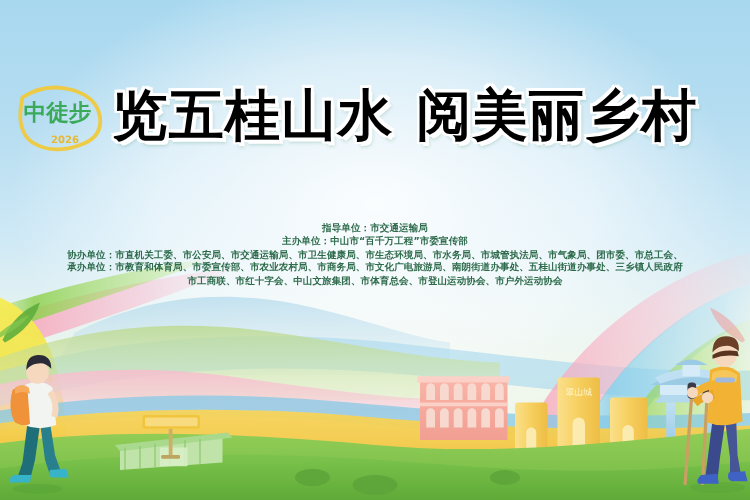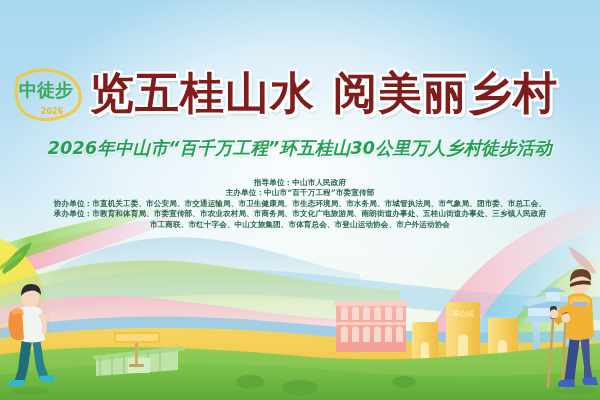--- a/index.html
+++ b/index.html
@@ -28,21 +28,21 @@
   .scene { position:absolute; left:0; bottom:0; width:600px; height:230px; }
 
   
   .title-row {
     position:absolute; left:0; top:62px; width:520px; height:62px;
     display:flex; align-items:center; padding-left:12px;
   }
   .logo { width:72px; height:58px; flex:0 0 72px; margin-right:6px; }
   .main-title {
     font-size:44px; line-height:1;
-    font-weight:bold; color:#7f1d1d;
+    font-weight:bold; color:#000000;
     letter-spacing:1px;
     font-family:"DejaVu Sans","Liberation Sans",sans-serif;
     text-shadow:
       2px 0 0 #fff,-2px 0 0 #fff,0 2px 0 #fff,0 -2px 0 #fff,
       2px 2px 0 #fff,-2px 2px 0 #fff,2px -2px 0 #fff,-2px -2px 0 #fff,
       3px 3px 0 #fff, 3px 4px 3px rgba(30,120,70,.25);
     white-space:nowrap;
   }
   .main-title .gap { display:inline-block; width:18px; }
 
@@ -299,23 +299,22 @@
 
   <div class="title-row">
     <svg class="logo" viewBox="0 0 72 58">
       <path d="M6 14 q18 -12 40 -6 q20 6 22 22 q2 16 -16 22 q-22 8 -38 -2 q-14 -10 -8 -36 z" fill="none" stroke="#f0c93c" stroke-width="3" opacity=".95"></path>
       <text x="34" y="32" font-size="18" font-weight="bold" fill="#3aaa5a" text-anchor="middle" font-family="DejaVu Sans, sans-serif">中徒步</text>
       <text x="40" y="50" font-size="8" font-weight="bold" fill="#e8b92e" text-anchor="middle" font-family="DejaVu Sans, sans-serif">2026</text>
     </svg>
     <div class="main-title"><span>览五桂山水</span><span class="gap"></span><span>阅美丽乡村</span></div>
   </div>
 
-  <div class="subtitle">2026年中山市“百千万工程”环五桂山30公里万人乡村徒步活动</div>
 
   <div class="org-block">
-    <div class="org-line">指导单位：中山市人民政府</div>
+    <div class="org-line">指导单位：市交通运输局</div>
     <div class="org-line">主办单位：中山市“百千万工程”市委宣传部</div>
     <div class="org-line">协办单位：市直机关工委、市公安局、市交通运输局、市卫生健康局、市生态环境局、市水务局、市城管执法局、市气象局、团市委、市总工会、</div>
     <div class="org-line">承办单位：市教育和体育局、市委宣传部、市农业农村局、市商务局、市文化广电旅游局、南朗街道办事处、五桂山街道办事处、三乡镇人民政府</div>
     <div class="org-line">市工商联、市红十字会、中山文旅集团、市体育总会、市登山运动协会、市户外运动协会</div>
   </div>
 
 </div>
 
 </body></html>

